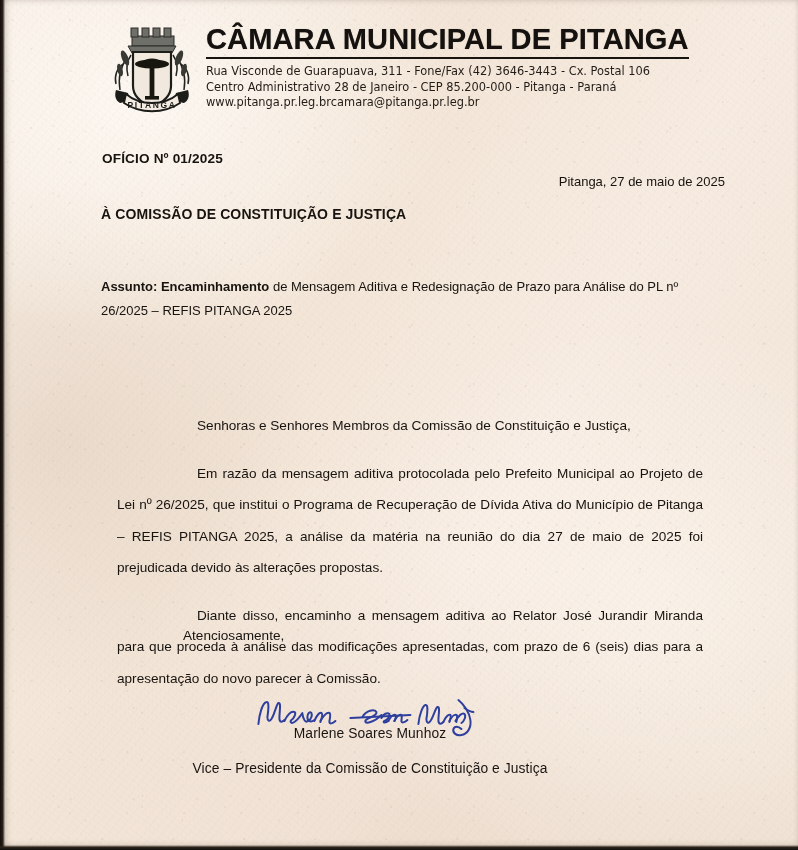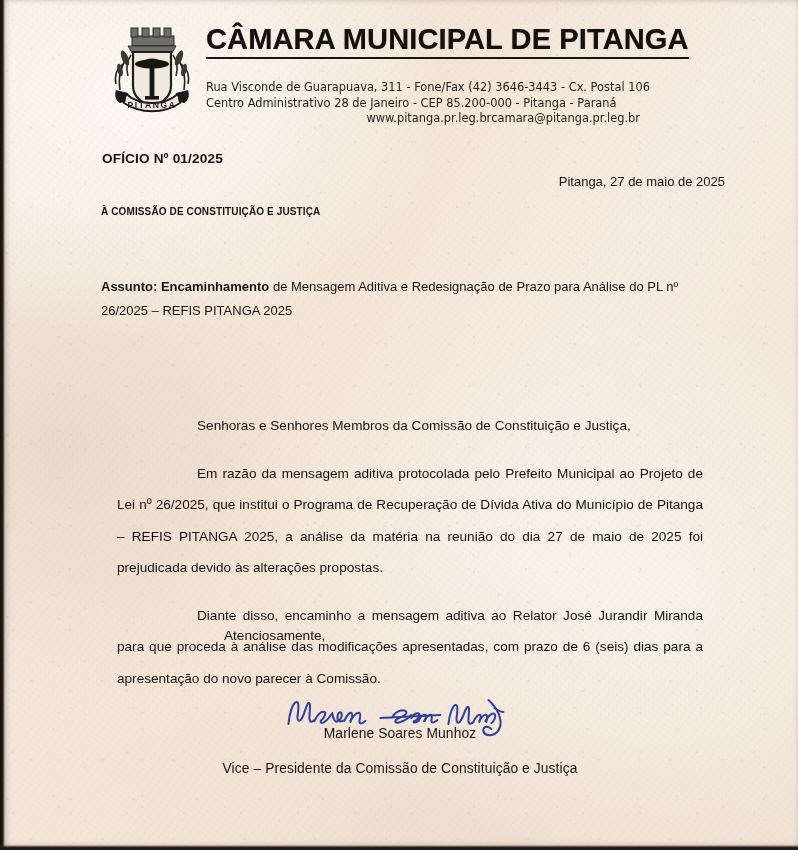--- a/index.html
+++ b/index.html
@@ -119,31 +119,31 @@
     transform-origin: left center;
     text-shadow: 0 0 0.7px rgba(20,16,14,0.55);
   }
   .title-rule {
     margin-top: 3px;
     width: 483px;
     height: 2.4px;
     background: #18140f;
   }
   .addr {
-    margin-top: 21px;
+    margin-top: 5px;
     font-family: "DejaVu Sans", sans-serif;
     font-size: 11.4px;
     line-height: 1.32;
     color: #221c17;
     white-space: nowrap;
   }
   .addr-line { display: block; }
   .addr-line.split {
     display: flex;
-    justify-content: flex-end;
+    justify-content: flex-start;
     width: 434px;
   }
 
   
   .doc-ref {
     position: absolute;
     left: 102px;
     top: 151px;
     font-size: 13.6px;
     font-weight: bold;
@@ -154,21 +154,21 @@
     position: absolute;
     right: 73px;
     top: 174px;
     font-size: 13px;
     color: #17130f;
   }
   .addressee {
     position: absolute;
     left: 101px;
     top: 206px;
-    font-size: 10px;
+    font-size: 14px;
     font-weight: bold;
     letter-spacing: 0.12px;
     color: #17130f;
   }
   .subject {
     position: absolute;
     left: 101px;
     top: 275px;
     width: 600px;
     font-size: 13px;
@@ -194,31 +194,29 @@
     text-indent: 80px;
   }
   .para-greeting { margin-bottom: 0 !important; }
 
   .closing {
     position: absolute;
     left: 183px;
     top: 628px;
     font-size: 13.6px;
     color: #17130f;
-    margin-left: 41px;
   }
 
   
   .sig-block {
     position: absolute;
     left: 0;
     top: 690px;
     width: 740px;
     text-align: center;
-    padding-left: 30px;
   }
   .sig-ink {
     position: relative;
     height: 46px;
     margin-bottom: -10px;
   }
   .sig-ink svg {
     position: absolute;
     left: 50%;
     top: 0;

